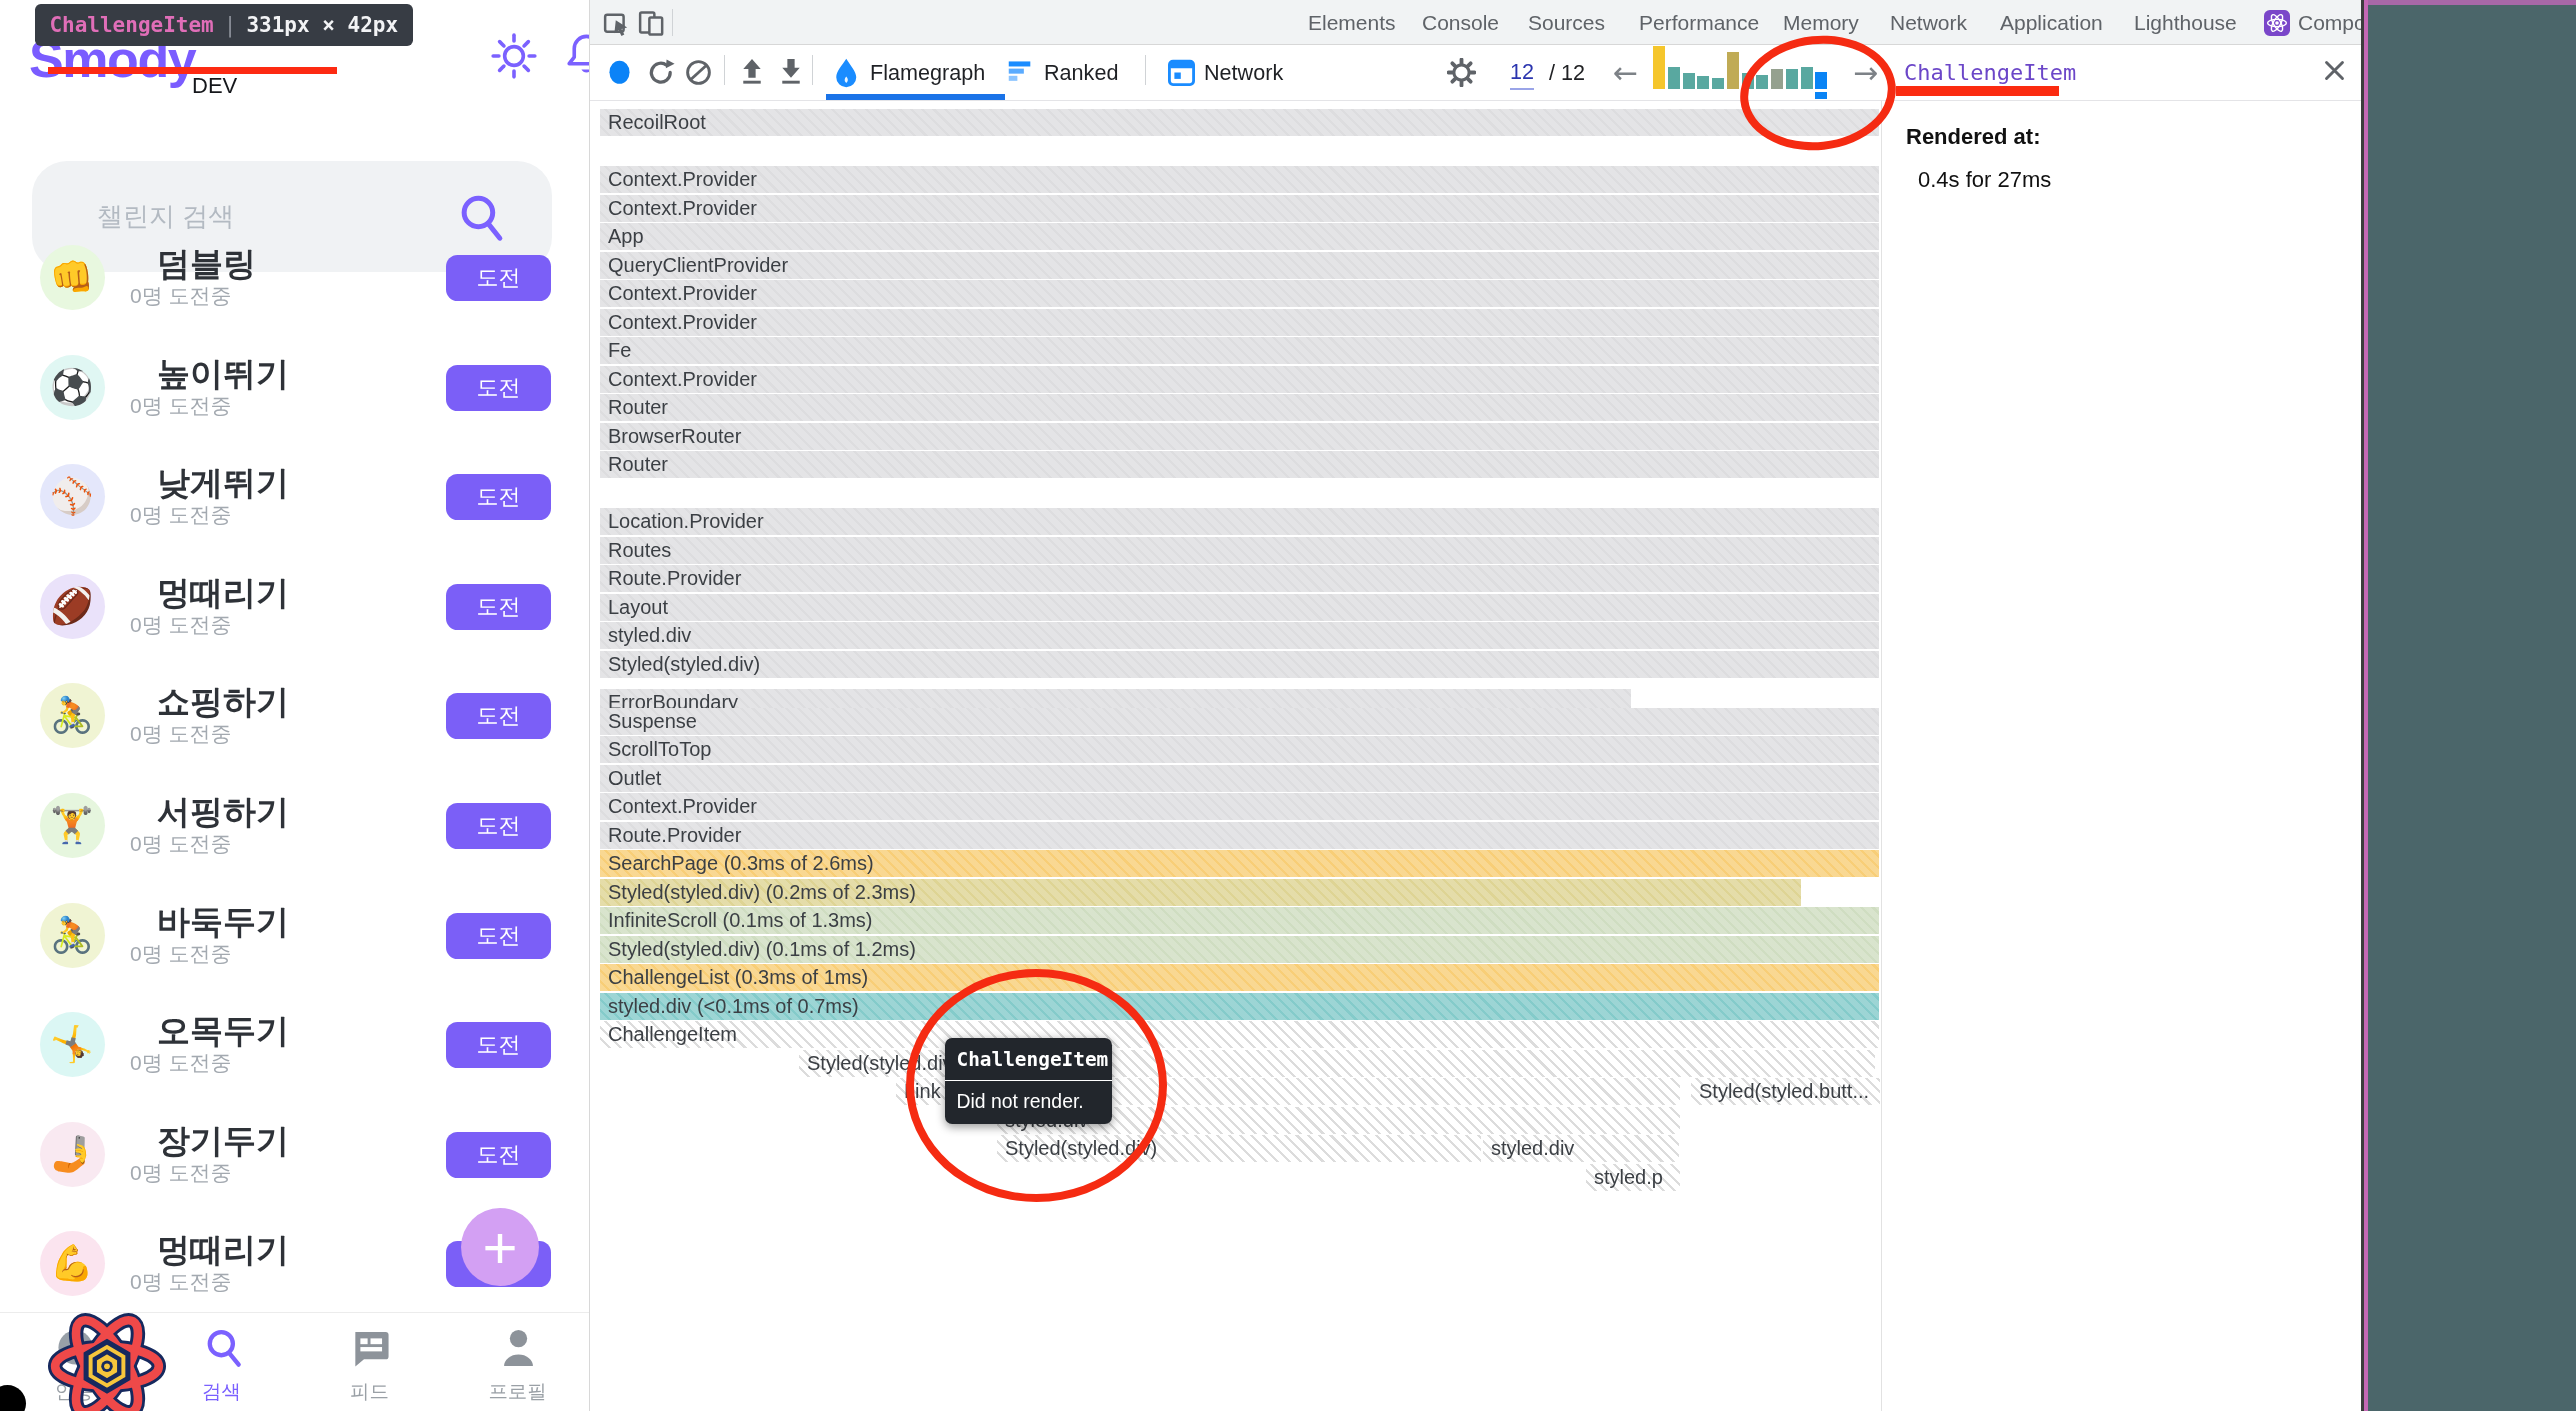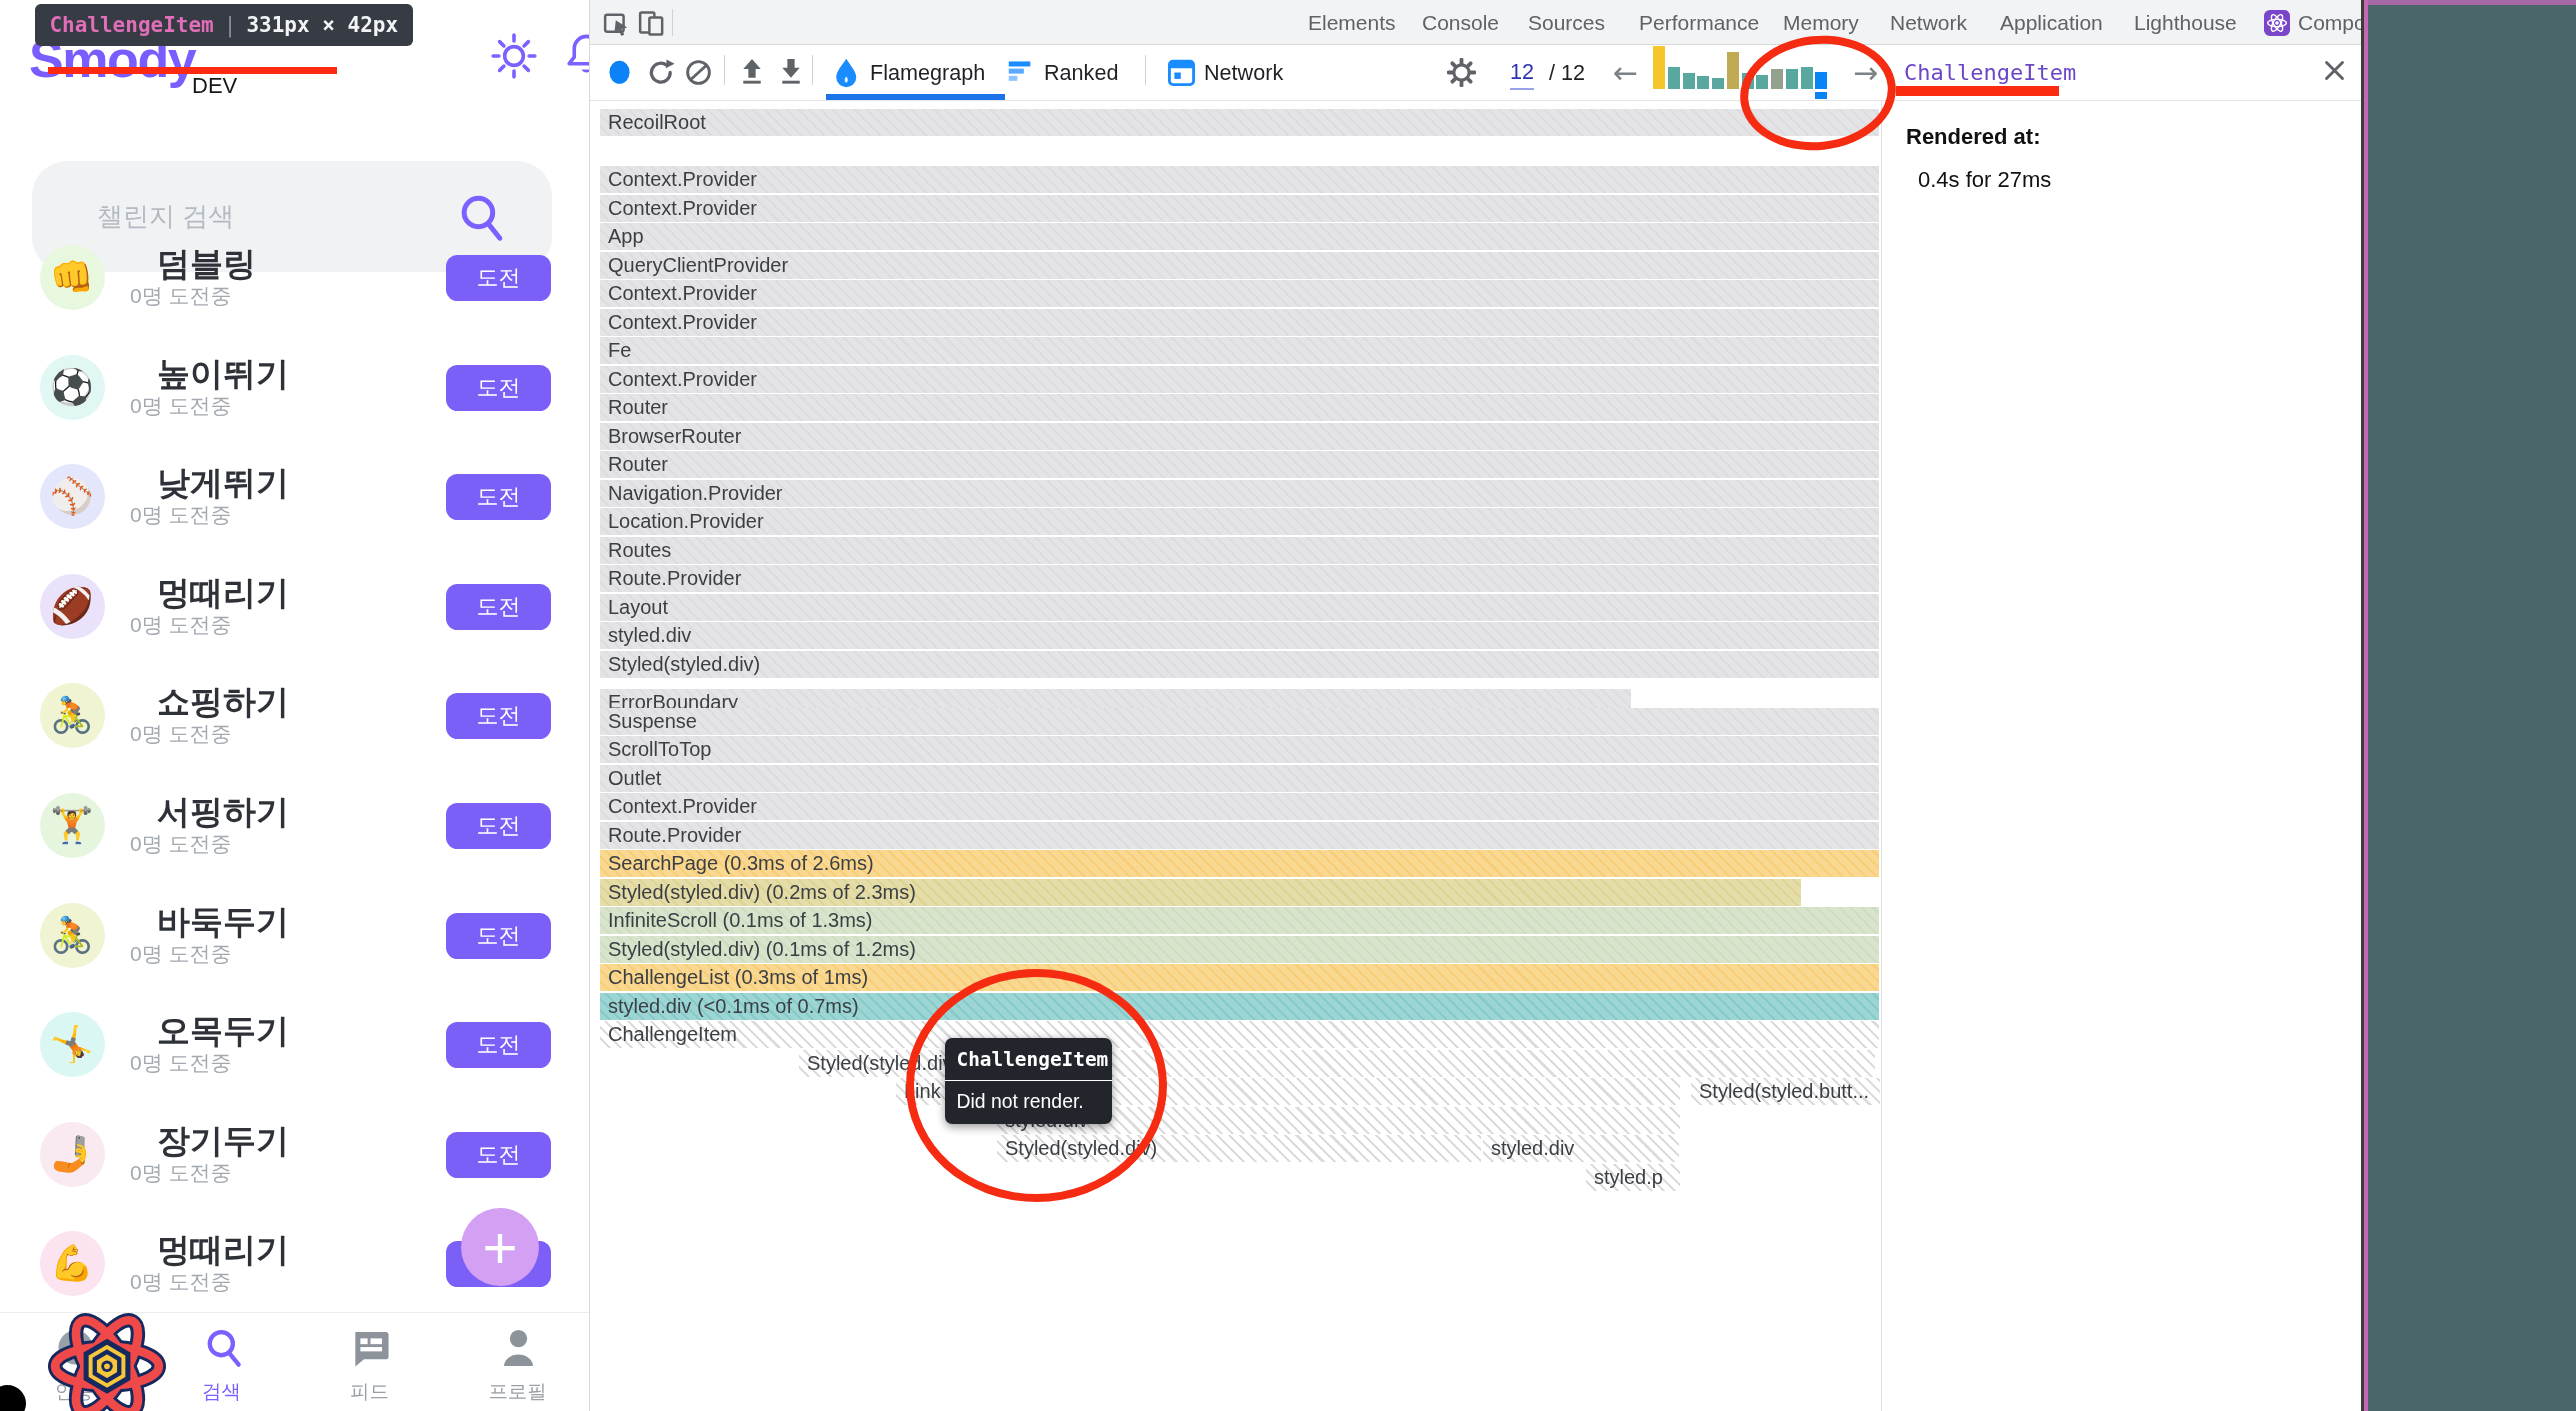--- a/index.html
+++ b/index.html
@@ -395,21 +395,20 @@
     <div class="fbar t-grey" style="left: 0px; top: 86px; width: 1279px;">Context.Provider</div>
     <div class="fbar t-grey" style="left: 0px; top: 114px; width: 1279px;">App</div>
     <div class="fbar t-grey" style="left: 0px; top: 143px; width: 1279px;">QueryClientProvider</div>
     <div class="fbar t-grey" style="left: 0px; top: 171px; width: 1279px;">Context.Provider</div>
     <div class="fbar t-grey" style="left: 0px; top: 200px; width: 1279px;">Context.Provider</div>
     <div class="fbar t-grey" style="left: 0px; top: 228px; width: 1279px;">Fe</div>
     <div class="fbar t-grey" style="left: 0px; top: 257px; width: 1279px;">Context.Provider</div>
     <div class="fbar t-grey" style="left: 0px; top: 285px; width: 1279px;">Router</div>
     <div class="fbar t-grey" style="left: 0px; top: 314px; width: 1279px;">BrowserRouter</div>
     <div class="fbar t-grey" style="left: 0px; top: 342px; width: 1279px;">Router</div>
-    <div class="fbar t-grey" style="left: 0px; top: 371px; width: 1279px;">Navigation.Provider</div>
     <div class="fbar t-grey" style="left: 0px; top: 399px; width: 1279px;">Location.Provider</div>
     <div class="fbar t-grey" style="left: 0px; top: 428px; width: 1279px;">Routes</div>
     <div class="fbar t-grey" style="left: 0px; top: 456px; width: 1279px;">Route.Provider</div>
     <div class="fbar t-grey" style="left: 0px; top: 485px; width: 1279px;">Layout</div>
     <div class="fbar t-grey" style="left: 0px; top: 513px; width: 1279px;">styled.div</div>
     <div class="fbar t-grey" style="left: 0px; top: 542px; width: 1279px;">Styled(styled.div)</div>
     <div class="fbar t-grey" style="left: 0px; top: 580px; width: 1031px;">ErrorBoundary</div>
     <div class="fbar t-grey" style="left: 0px; top: 599px; width: 1279px;">Suspense</div>
     <div class="fbar t-grey" style="left: 0px; top: 627px; width: 1279px;">ScrollToTop</div>
     <div class="fbar t-grey" style="left: 0px; top: 656px; width: 1279px;">Outlet</div>

